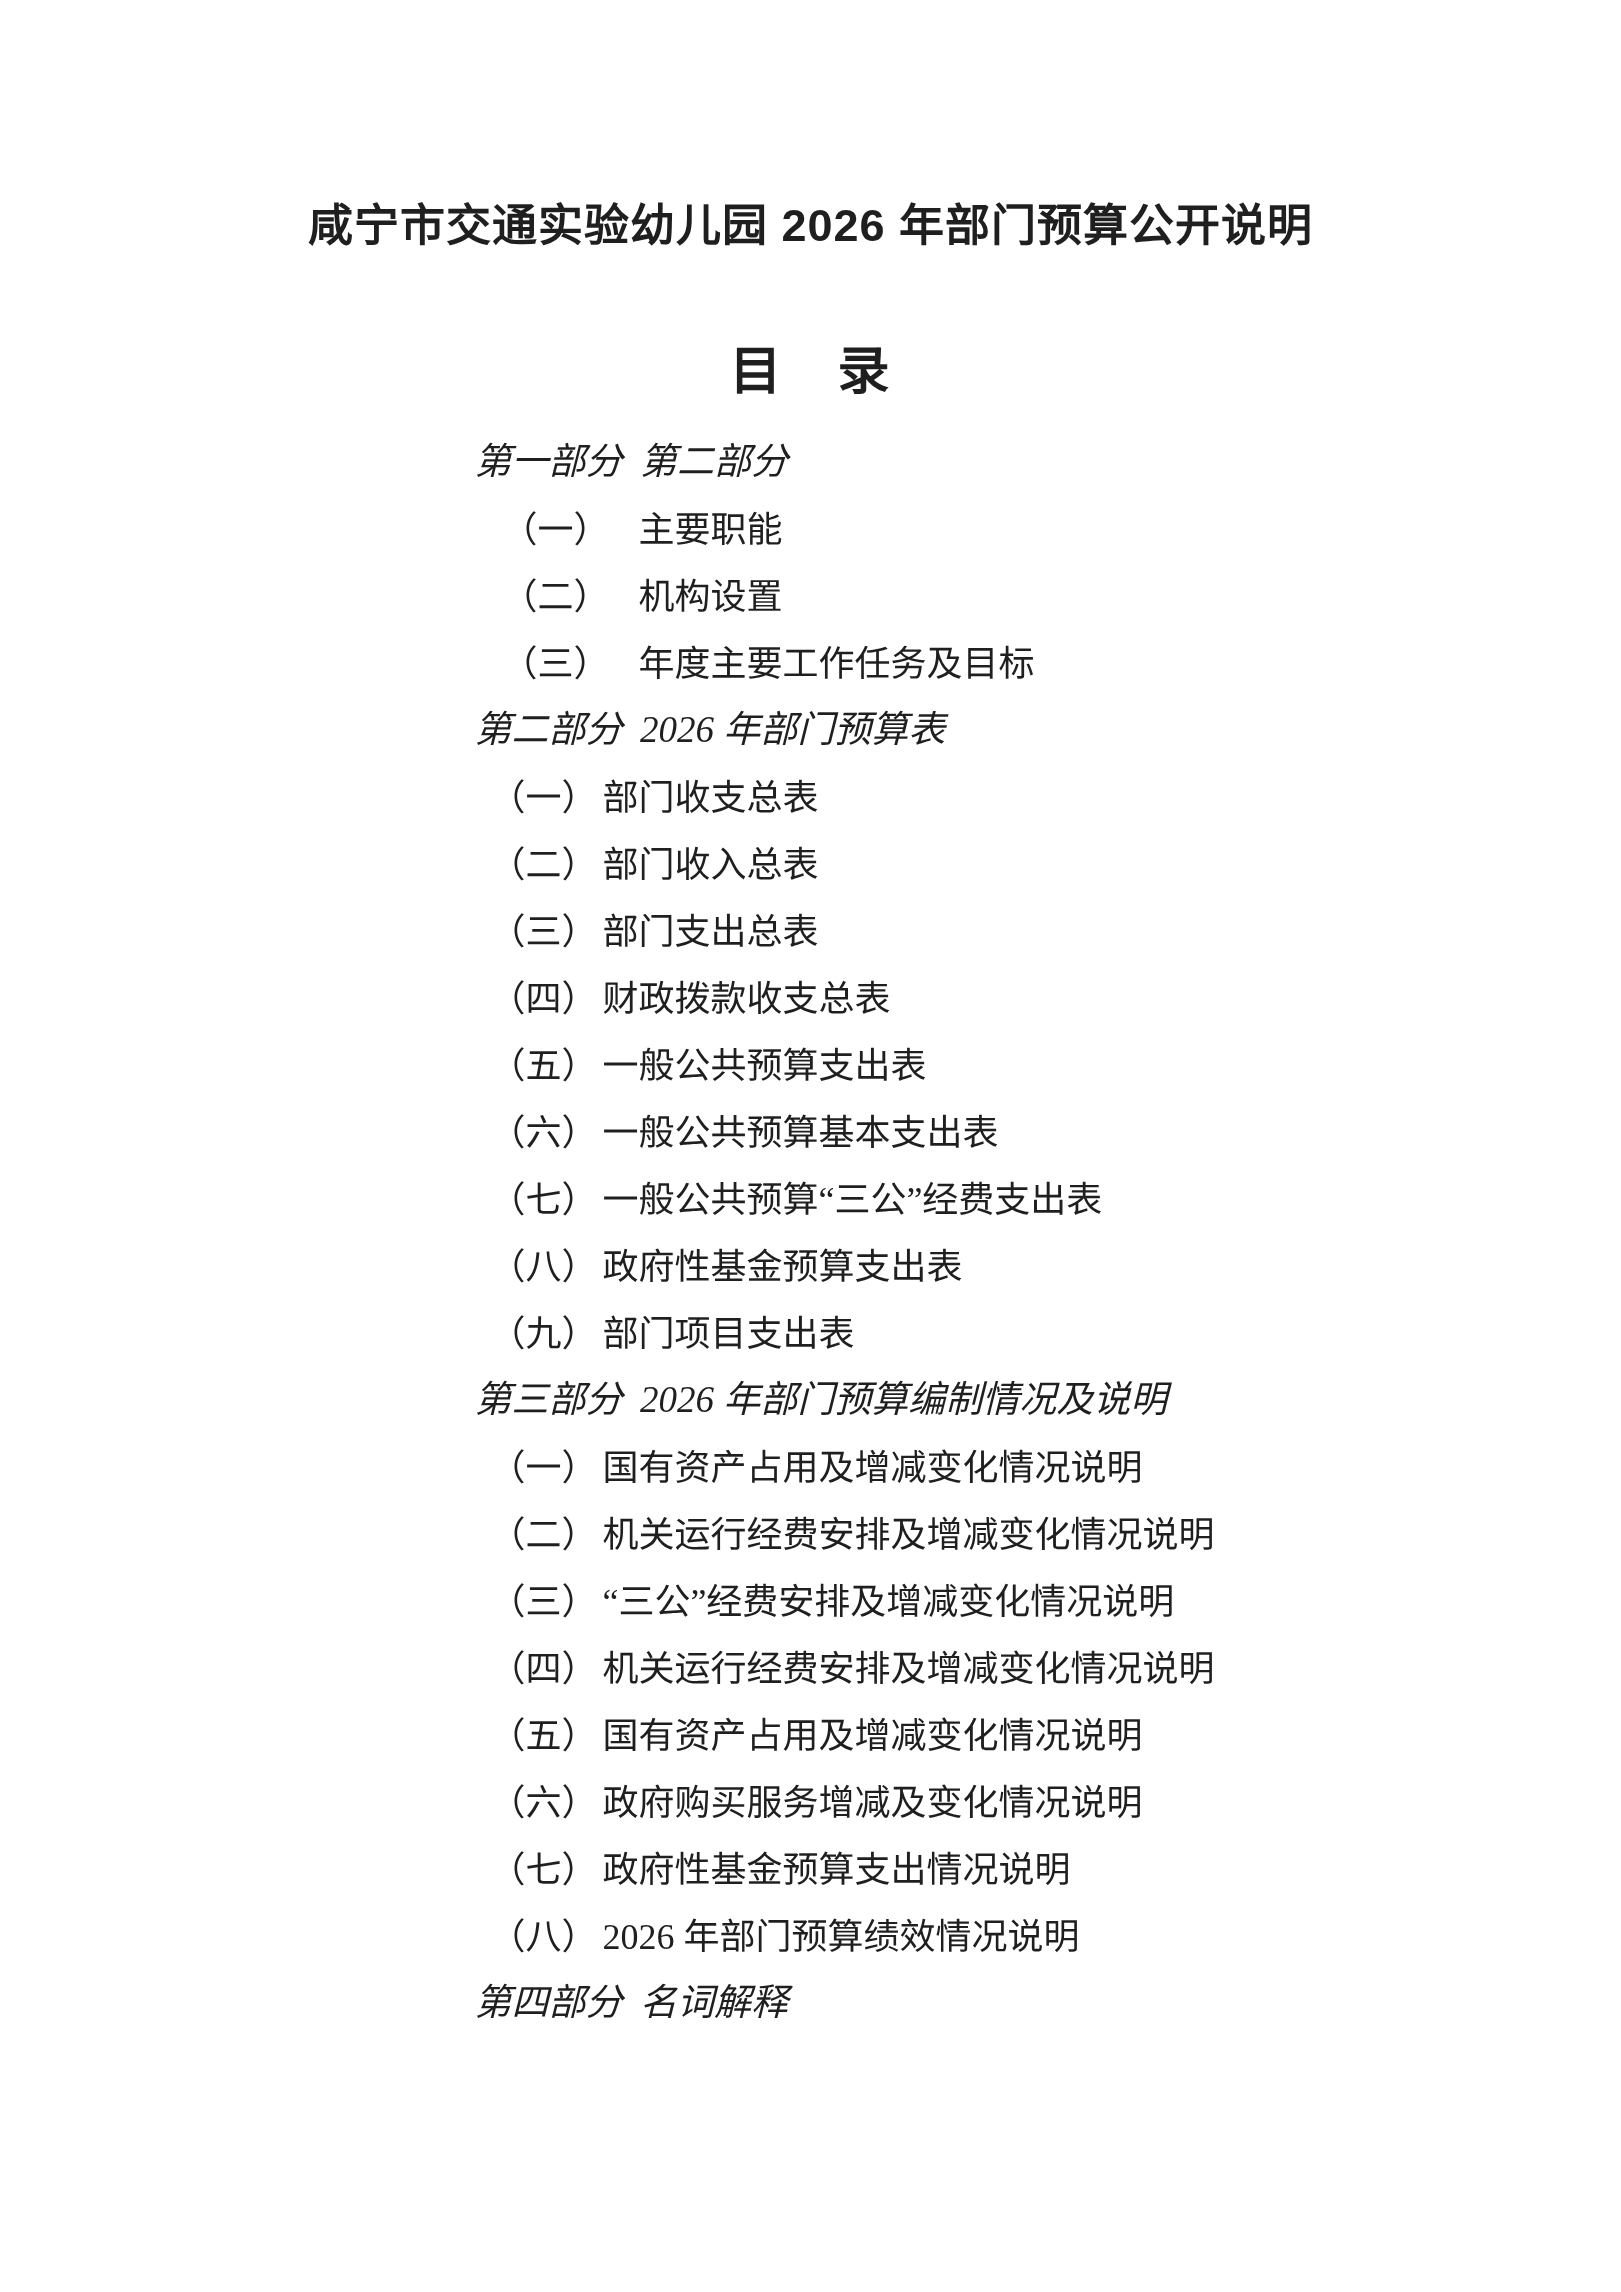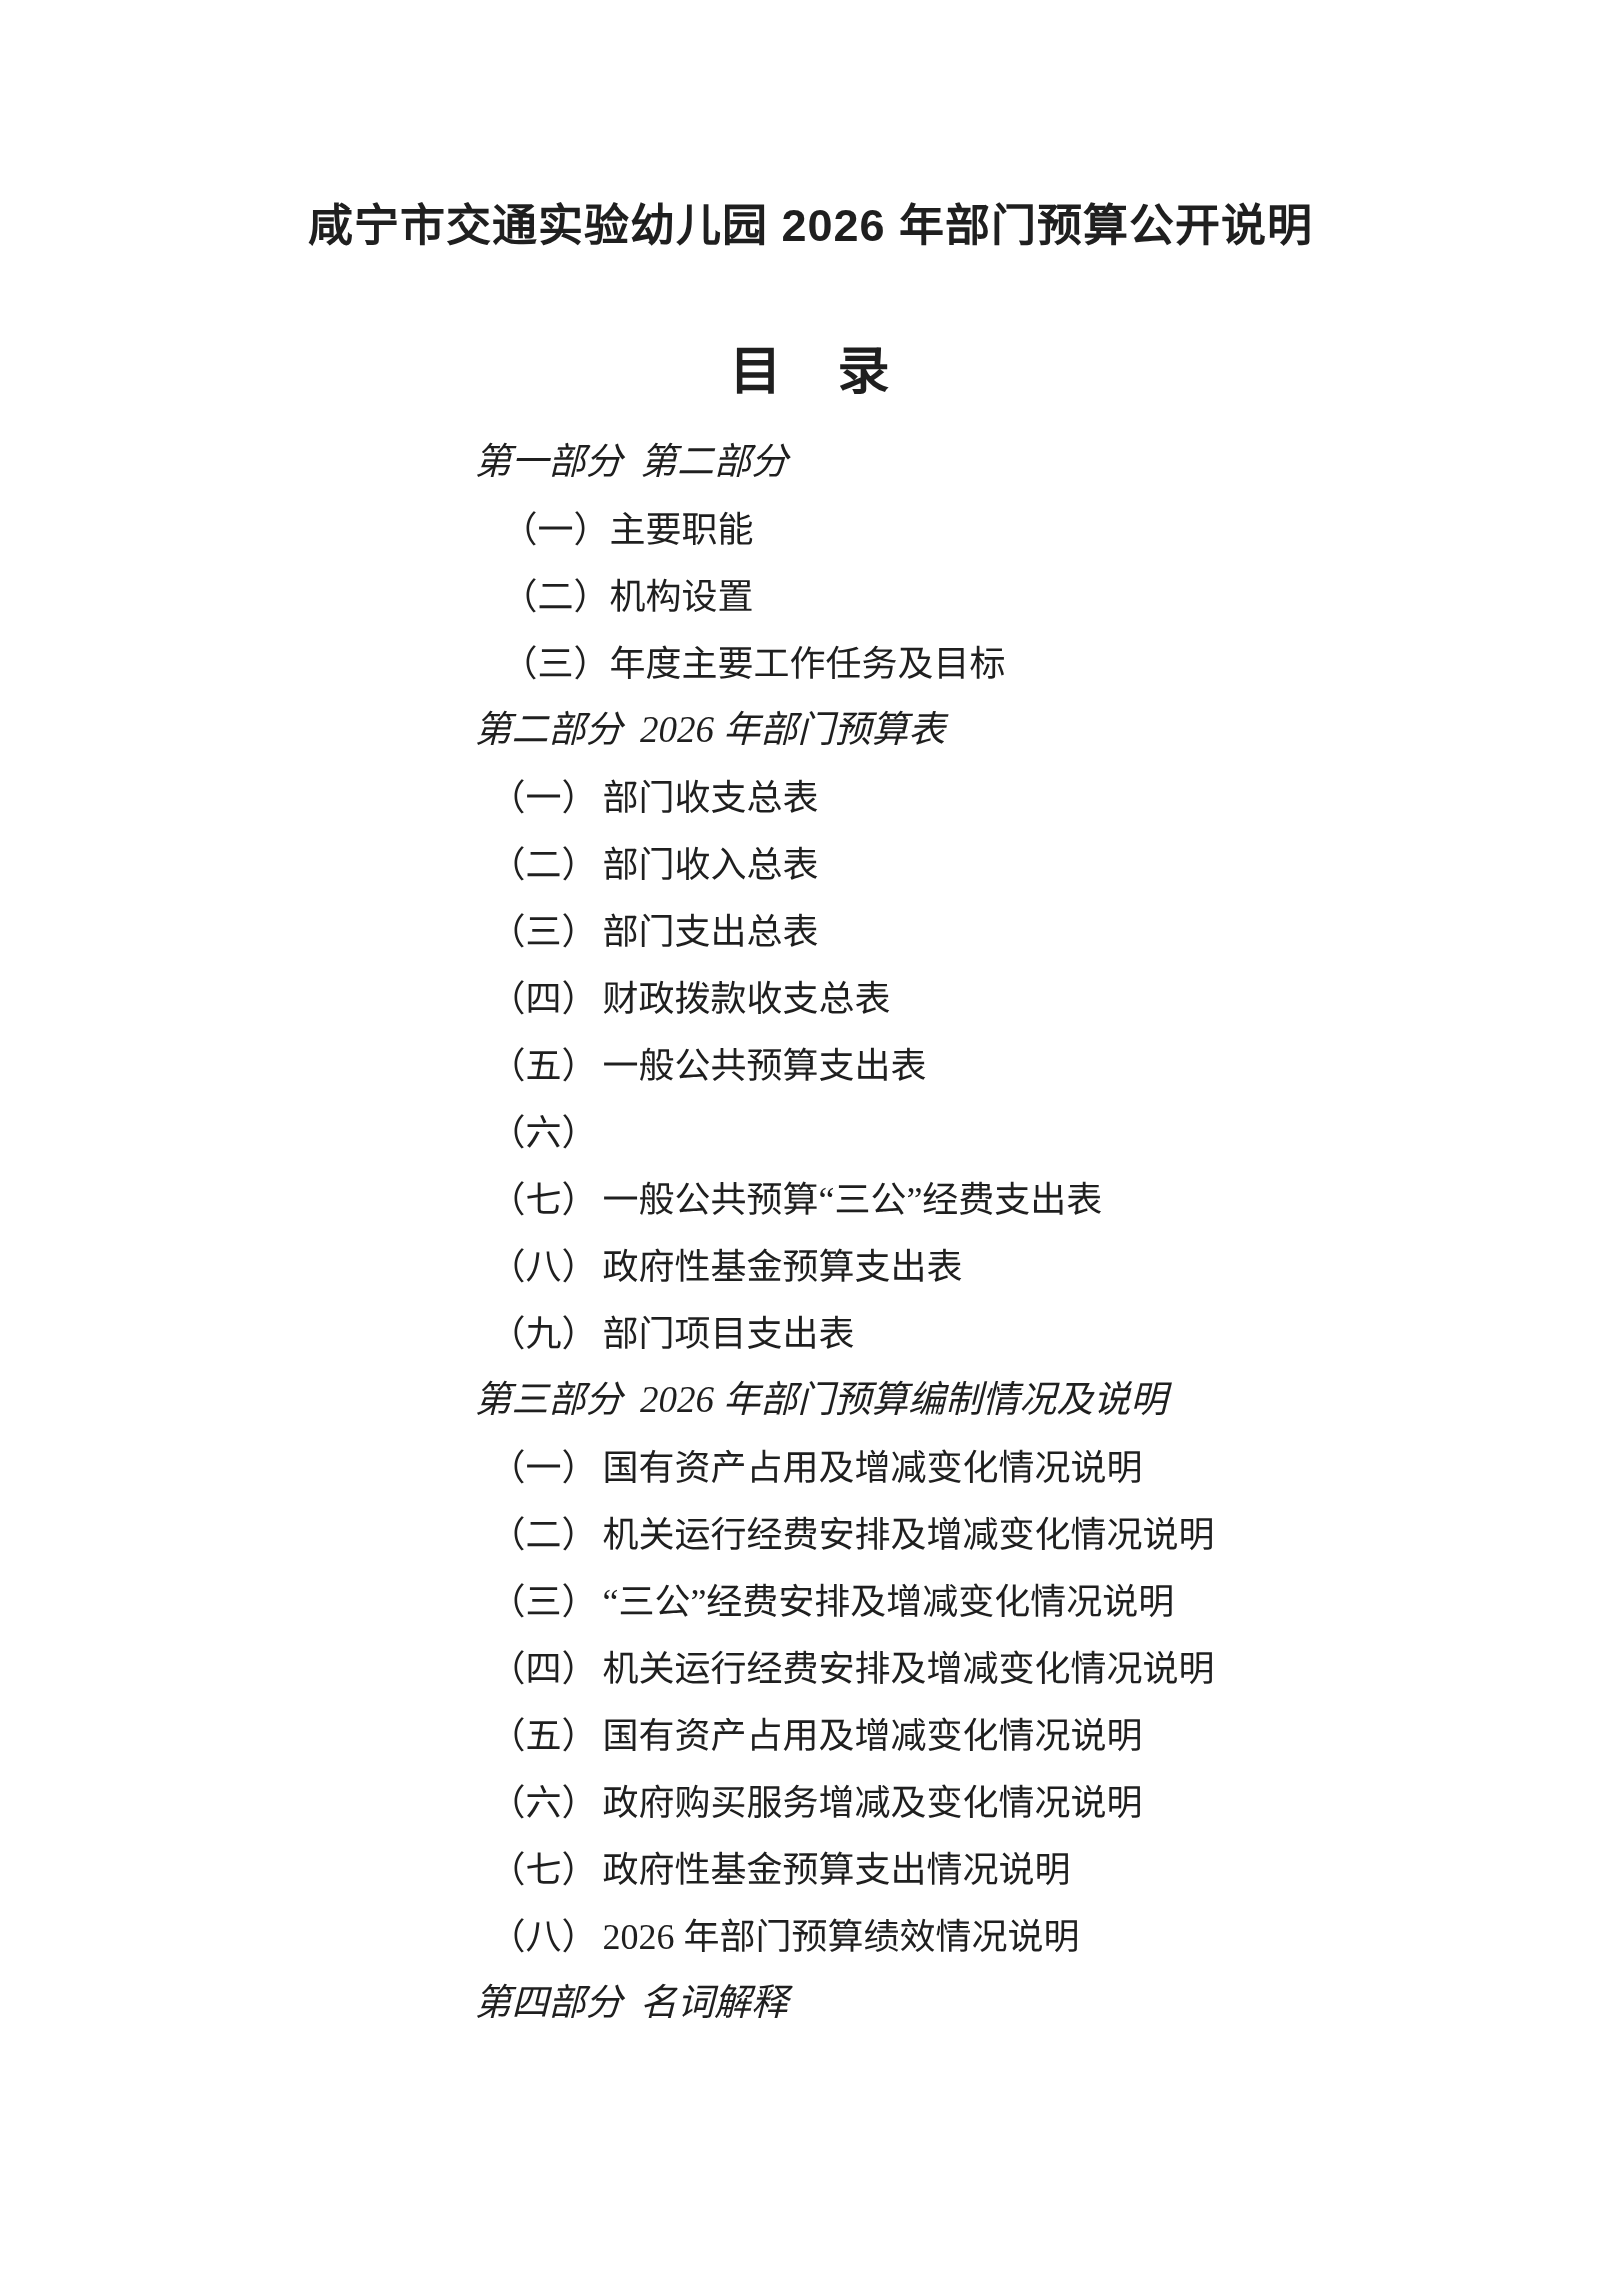--- a/index.html
+++ b/index.html
@@ -53,21 +53,21 @@
     font-weight: 500;
   }
   .row.part .lbl { margin-left: 17.6px; }
   .row.item {
     padding-left: 338px;
   }
   .row.item .lbl { margin-left: 4.9px; }
   .row.item1 {
     padding-left: 350px;
   }
-  .row.item1 .lbl { }
+  .row.item1 .lbl { margin-left: 29px; }
 </style>
 </head>
 <body>
 
 <div class="page">
 
   <div class="doc-title">咸宁市交通实验幼儿园 2026 年部门预算公开说明</div>
 
   <div class="toc-heading">目　录</div>
 
@@ -111,20 +111,21 @@
     <div class="row item">
       <span class="mk">（四）</span>
       <span class="lbl">财政拨款收支总表</span>
     </div>
     <div class="row item">
       <span class="mk">（五）</span>
       <span class="lbl">一般公共预算支出表</span>
     </div>
     <div class="row item">
       <span class="mk">（六）</span>
+      <span class="lbl">一般公共预算基本支出表</span>
     </div>
     <div class="row item">
       <span class="mk">（七）</span>
       <span class="lbl">一般公共预算“三公”经费支出表</span>
     </div>
     <div class="row item">
       <span class="mk">（八）</span>
       <span class="lbl">政府性基金预算支出表</span>
     </div>
     <div class="row item">

